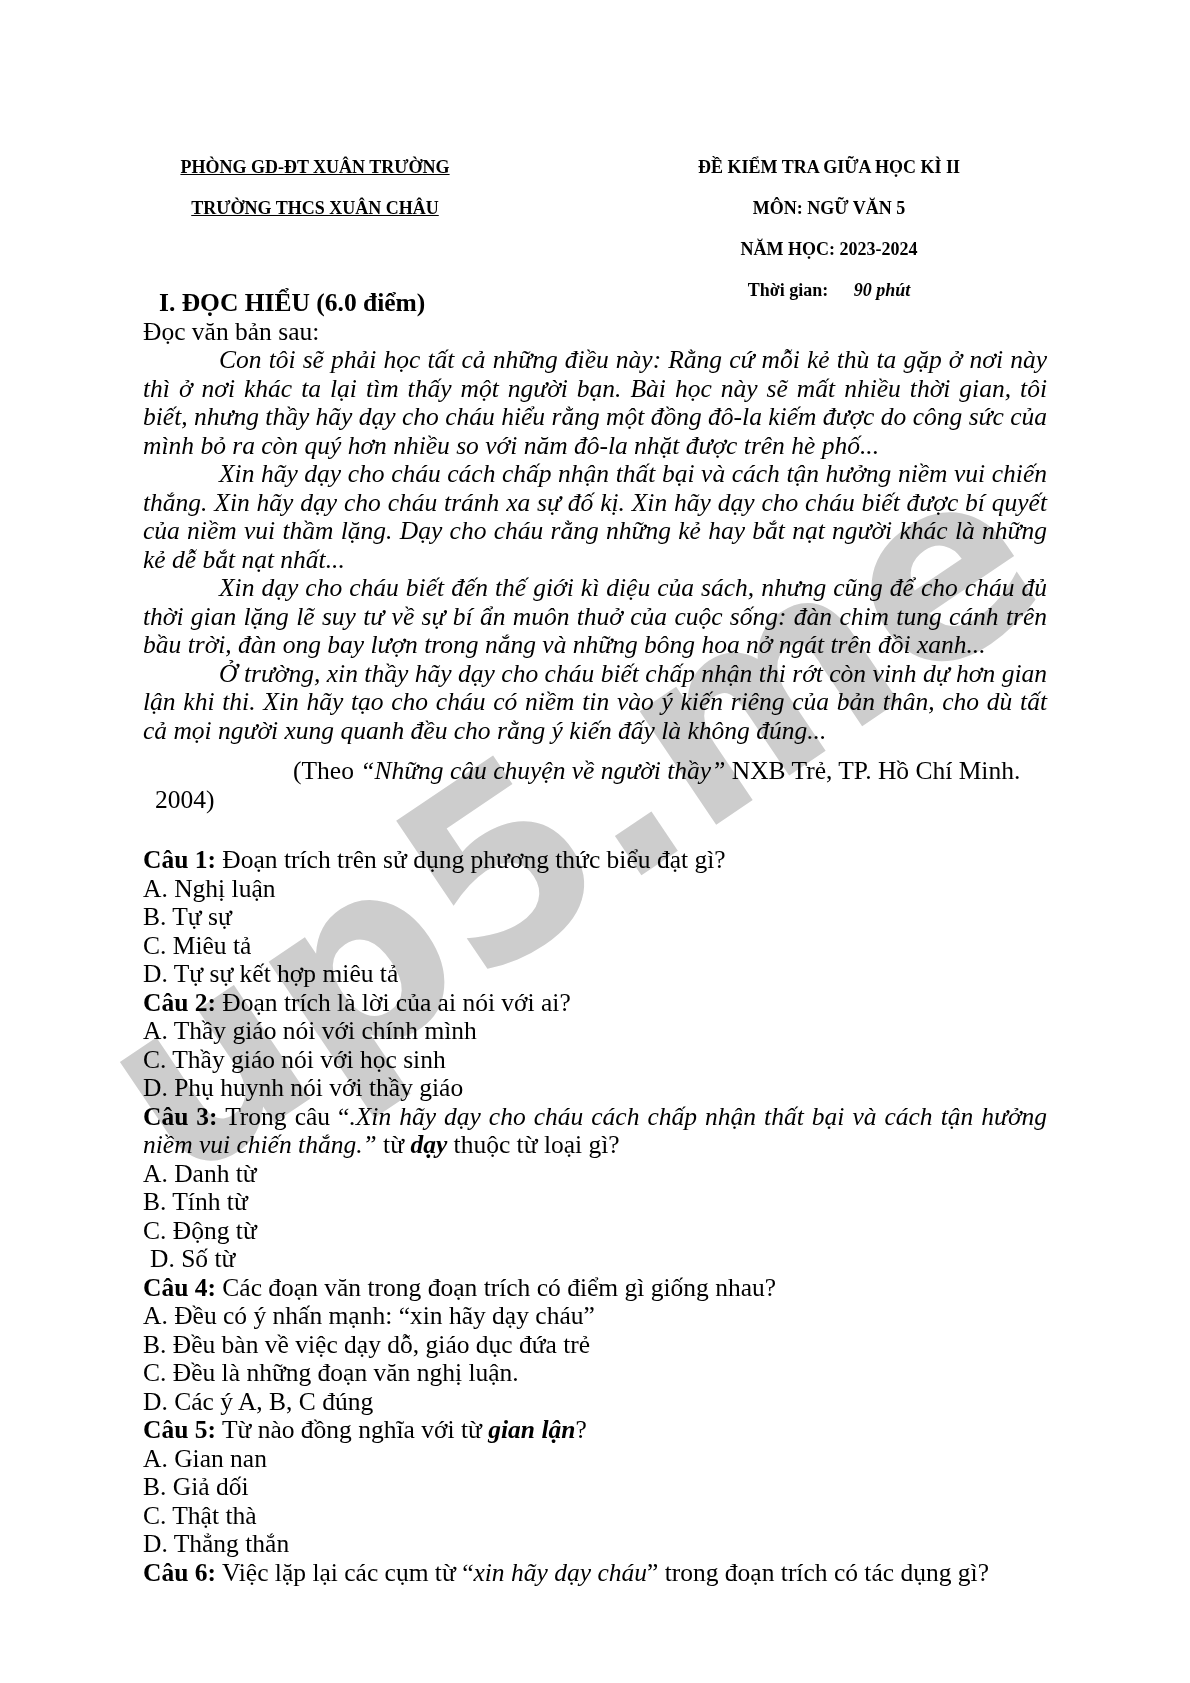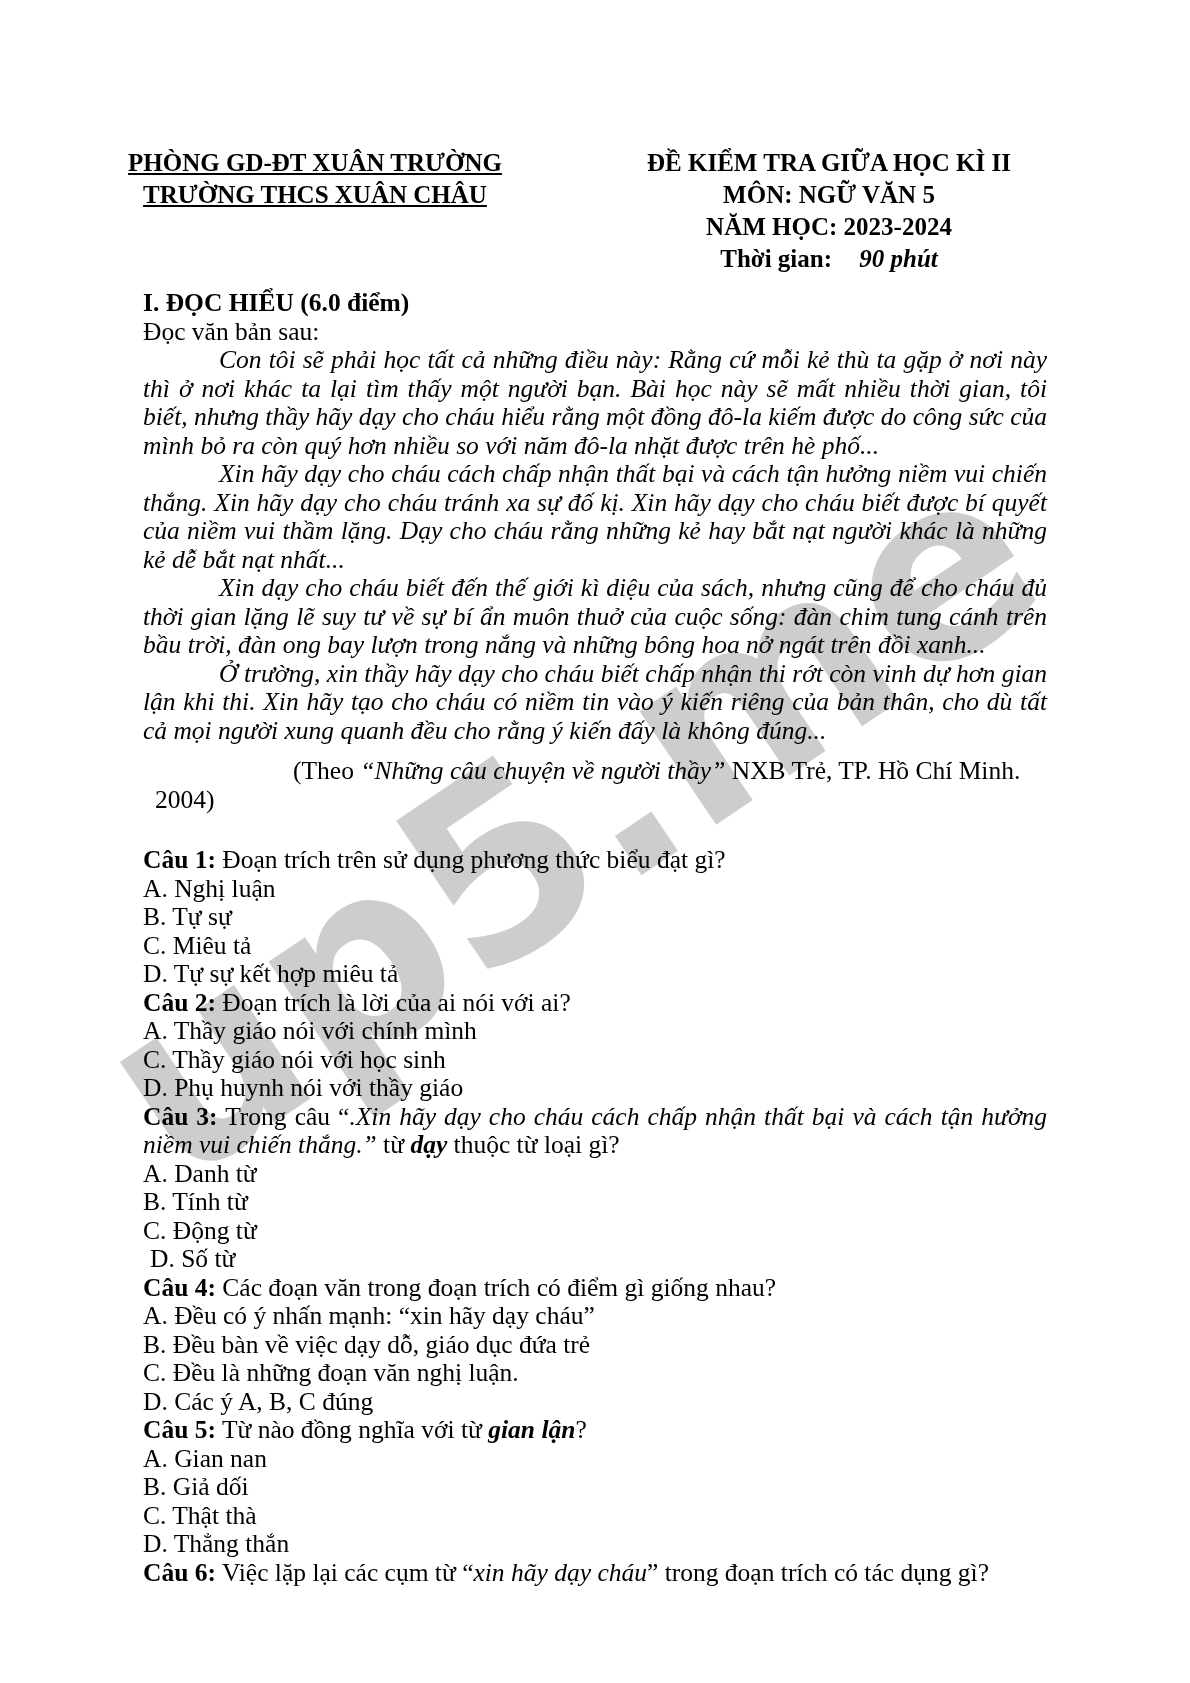--- a/index.html
+++ b/index.html
@@ -12,28 +12,28 @@
   }
   .watermark{
     position:absolute;left:570px;top:820px;
     transform:translate(-50%,-50%) rotate(-34deg);
     font-family:"DejaVu Sans",sans-serif;
     font-weight:bold;font-size:250px;
     color:#cdcdcd;white-space:nowrap;
     z-index:0;user-select:none;
   }
   .content{position:relative;z-index:1;padding:147px 143px 0 143px;}
-  .header{position:relative;height:118px;font-weight:bold;font-size:25px;line-height:32px;}
+  .header{position:relative;height:118px;font-weight:bold;font-size:18px;line-height:41px;}
   .h-left{position:absolute;left:-18px;top:0;width:380px;text-align:center;}
   .h-left .hl{text-decoration:underline;}
   .h-right{position:absolute;left:498px;top:0;width:376px;text-align:center;}
   .i{font-style:italic;}
   .bi{font-style:italic;font-weight:bold;}
   .header .i{font-weight:bold;margin-left:21px;}
-  .section-title{font-weight:bold;margin-top:24px;}
+  .section-title{font-weight:bold;margin-top:24px;margin-left:16px;}
   .section-sub{font-weight:normal;}
   .para{margin:0;text-align:justify;text-indent:76px;font-style:italic;}
   .source{margin:12px;text-indent:138px;}
   .questions{margin-top:32px;}
   .q{margin:0;text-align:justify;}
   .q .ql{font-weight:bold;}
   .opt{margin:0;}
 </style>
 </head>
 <body>

